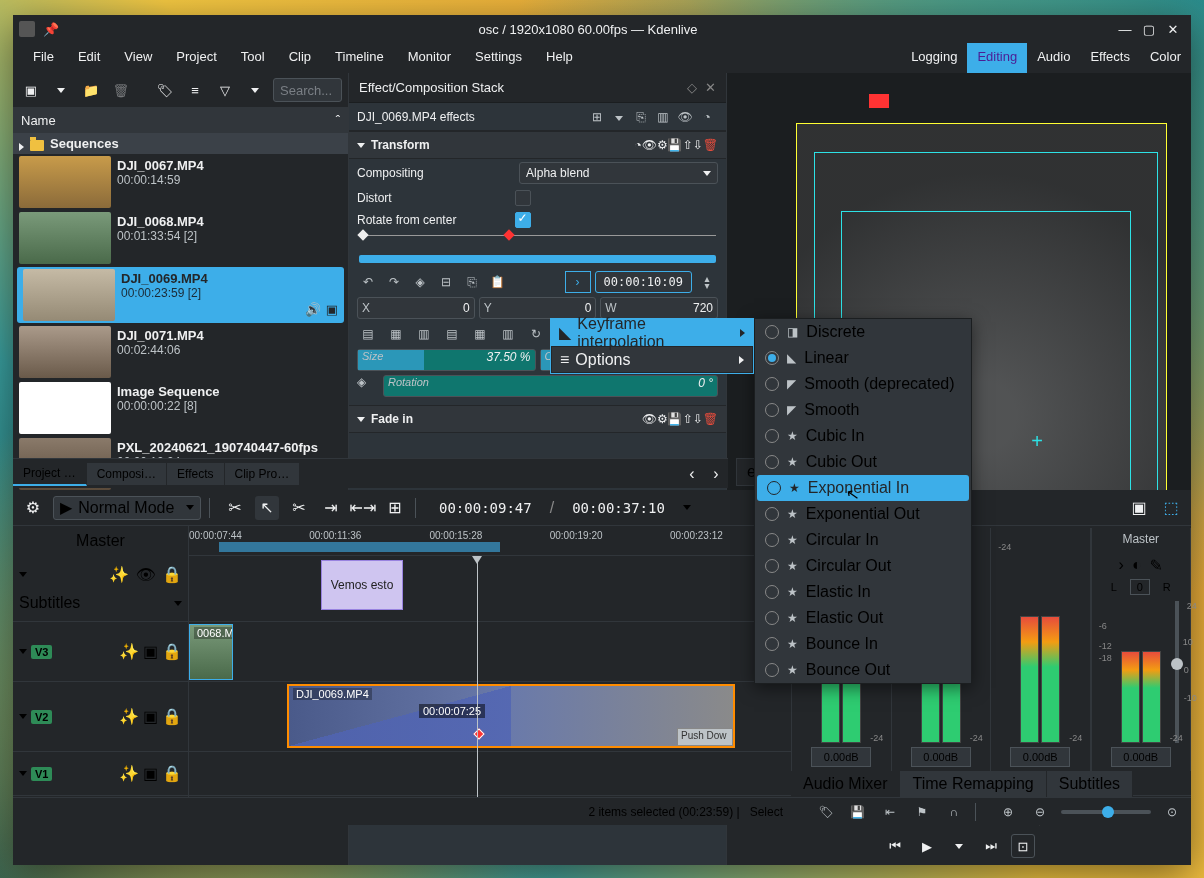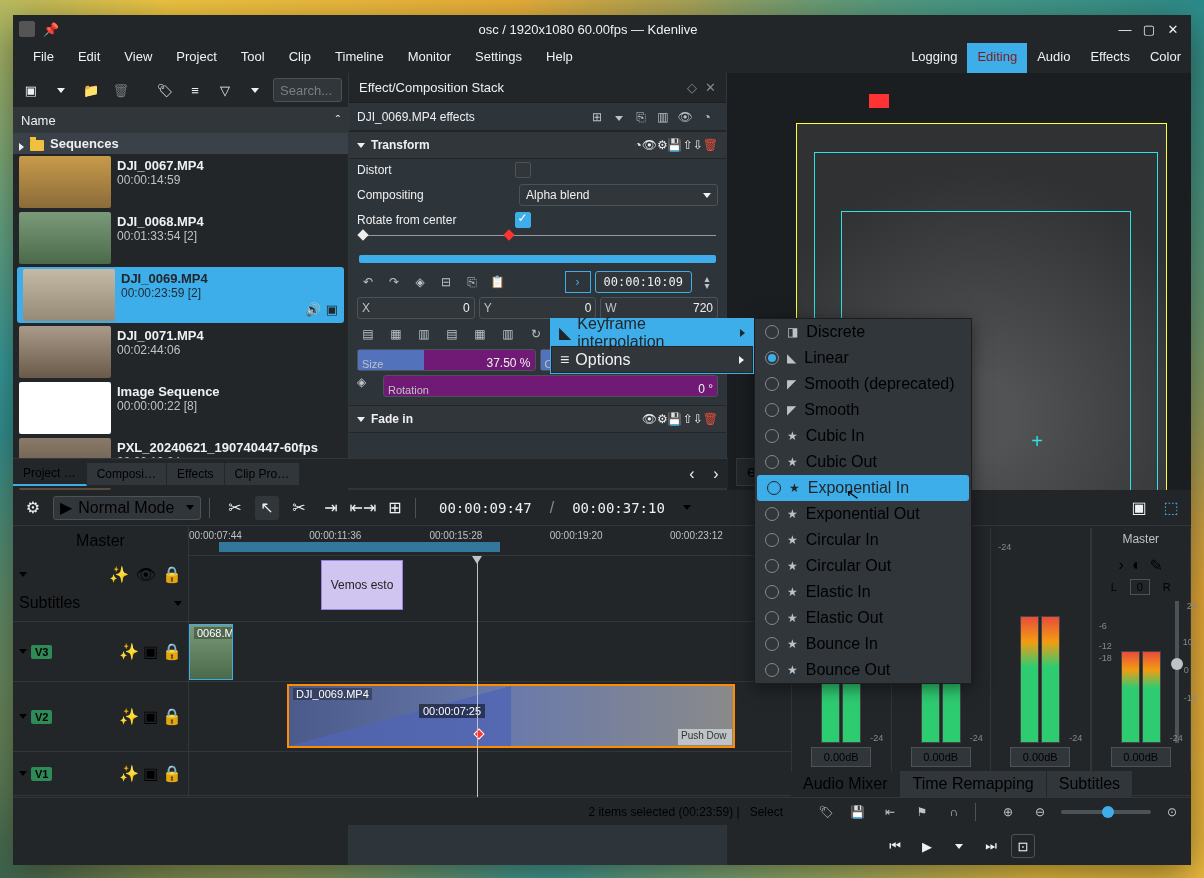--- a/index.html
+++ b/index.html
@@ -8,21 +8,21 @@
 .wallpaper::before { content: ""; position: absolute; inset: 0; background: radial-gradient(circle at 20% 80%, #f5c542 0%, transparent 30%), radial-gradient(circle at 80% 20%, #2aa0a0 0%, transparent 40%), radial-gradient(circle at 60% 60%, #1a3535 0%, transparent 35%); }
 .window { position: absolute; top: 15px; left: 13px; width: 1178px; height: 850px; background: #232629; color: #eff0f1; font-size: 13px; border-radius: 4px; box-shadow: 0 10px 40px rgba(0,0,0,0.5); display: flex; flex-direction: column; }
 .titlebar { height: 28px; display: flex; align-items: center; padding: 0 6px; background: #232629; }
 .titlebar .app-icon { width: 16px; height: 16px; margin-right: 4px; background: #555; border-radius: 2px; }
 .titlebar .title { flex: 1; text-align: center; color: #eff0f1; font-size: 13px; }
 .titlebar .win-btn { width: 24px; text-align: center; color: #eff0f1; cursor: default; }
 .menubar { height: 30px; display: flex; align-items: stretch; background: #232629; padding-left: 8px; }
 .menubar .menu-item { padding: 6px 12px; cursor: default; }
 .menubar .spacer { flex: 1; }
 .menubar .right-item { padding: 6px 10px; cursor: default; }
-.menubar .right-item.active { background: #3daee9; color: #7f1d1d; }
+.menubar .right-item.active { background: #3daee9; color: #4c1d95; }
 .toolbar-row { height: 34px; display: flex; align-items: center; gap: 6px; padding: 0 6px; background: #232629; }
 .icon-btn { width: 24px; height: 24px; display: flex; align-items: center; justify-content: center; color: #eff0f1; border-radius: 3px; }
 .icon-btn svg, .icon-btn span { pointer-events: none; }
 .search-box { flex: 1; max-width: 120px; height: 24px; background: #31363b; border: 1px solid #4b5258; border-radius: 3px; padding: 0 6px; color: #bdc3c7; display: flex; align-items: center; }
 .main-area { flex: 1; display: flex; overflow: hidden; min-height: 0; }
 .project-bin { width: 336px; background: #232629; border-right: 1px solid #31363b; display: flex; flex-direction: column; }
 .bin-header { height: 26px; background: #31363b; display: flex; align-items: center; padding: 0 8px; }
 .bin-header .label { flex: 1; }
 .clip-list { flex: 1; overflow-y: auto; }
 .clip-row { display: flex; padding: 2px 6px; gap: 6px; }
@@ -53,21 +53,21 @@
 .kf-ruler::before { content:""; position:absolute; left: 41%; top:-5px; transform: rotate(45deg); width:8px; height:8px; background:#f33; }
 .kf-ruler::after { content:""; position:absolute; left: 0; top:-5px; transform: rotate(45deg); width:8px; height:8px; background:#eee; }
 .kf-track { margin: 0 10px 6px 10px; height: 8px; background: #3daee9; border-radius: 2px; position: relative;}
 .kf-btn-row { display: flex; gap: 4px; padding: 2px 8px; align-items: center;}
 .kf-btn-row .mini { width: 22px; height: 22px; display: flex; align-items:center; justify-content:center; color:#bdc3c7; }
 .tc-box { background: #31363b; border: 1px solid #3daee9; border-radius: 3px; padding: 3px 8px; font-family: monospace; }
 .xywh-row { display: flex; gap: 4px; padding: 2px 8px;}
 .num-inp { flex: 1; height: 22px; background: #31363b; border: 1px solid #4b5258; border-radius: 3px; display: flex; align-items: center; padding: 0 4px;}
 .num-inp .lab { color: #bdc3c7; margin-right: 4px; }
 .num-inp .val { margin-left: auto; }
-.slider-inp { flex:1; height: 22px; background: #701a75; border: 1px solid #4b5258; border-radius: 3px; display: flex; align-items: flex-end; padding: 0 4px; position: relative;}
+.slider-inp { flex:1; height: 22px; background: #0f766e; border: 1px solid #4b5258; border-radius: 3px; display: flex; align-items: flex-start; padding: 0 4px; position: relative; font-style: italic;}
 .slider-inp .lab { color: #bdc3c7; font-size: 11px; z-index:1;}
 .slider-inp .val { margin-left: auto; z-index:1; }
 .slider-inp .fill { position: absolute; left:0; top:0; bottom:0; background: #3daee9; opacity:0.6;}
 
 .monitor-pane { flex: 1; background: #1b1e20; display: flex; flex-direction: column; }
 .monitor-view { flex: 1; position: relative; background: #1b1e20; margin: 6px;}
 .frame-outline { position: absolute; left: 14%; top: 6%; width: 82%; height: 80%; border: 1px solid #ffff33; }
 .safe-area { position: absolute; left: 18%; top: 10%; right: 6%; bottom: 14%; border: 1px solid #2de2e6; }
 .safe-area2 { position: absolute; left: 24%; top: 18%; right: 12%; bottom: 22%; border: 1px solid #2de2e6; }
 .red-dot { position: absolute; left: 26%; top: 48%; width: 14px; height: 14px; border: 2px solid #f33; border-radius: 50%;}
@@ -285,30 +285,30 @@
           <span class="t" style="margin-left:6px">Transform</span>
           <span class="ico">◔</span>
           <span class="ico">👁</span>
           <span class="ico">⚙</span>
           <span class="ico">💾</span>
           <span class="ico">⇧</span>
           <span class="ico">⇩</span>
           <span class="ico" style="color:#e74c3c">🗑</span>
         </div>
         <div class="param-row">
-          <span class="lab">Distort</span>
-          <div class="checkbox-sq"></div>
-          <div style="flex:1.2"></div>
-        </div>
-        <div class="param-row">
           <span class="lab">Compositing</span>
           <div class="select-box">
             <span>Alpha blend</span>
             <span class="caret chev d"></span>
           </div>
+        </div>
+        <div class="param-row">
+          <span class="lab">Distort</span>
+          <div class="checkbox-sq"></div>
+          <div style="flex:1.2"></div>
         </div>
         <div class="param-row">
           <span class="lab">Rotate from center</span>
           <div class="checkbox-sq checked"></div>
           <div style="flex:1.2"></div>
         </div>
         <div class="kf-ruler"></div>
         <div class="kf-track"></div>
         <div class="kf-btn-row">
           <div class="mini">↶</div>

